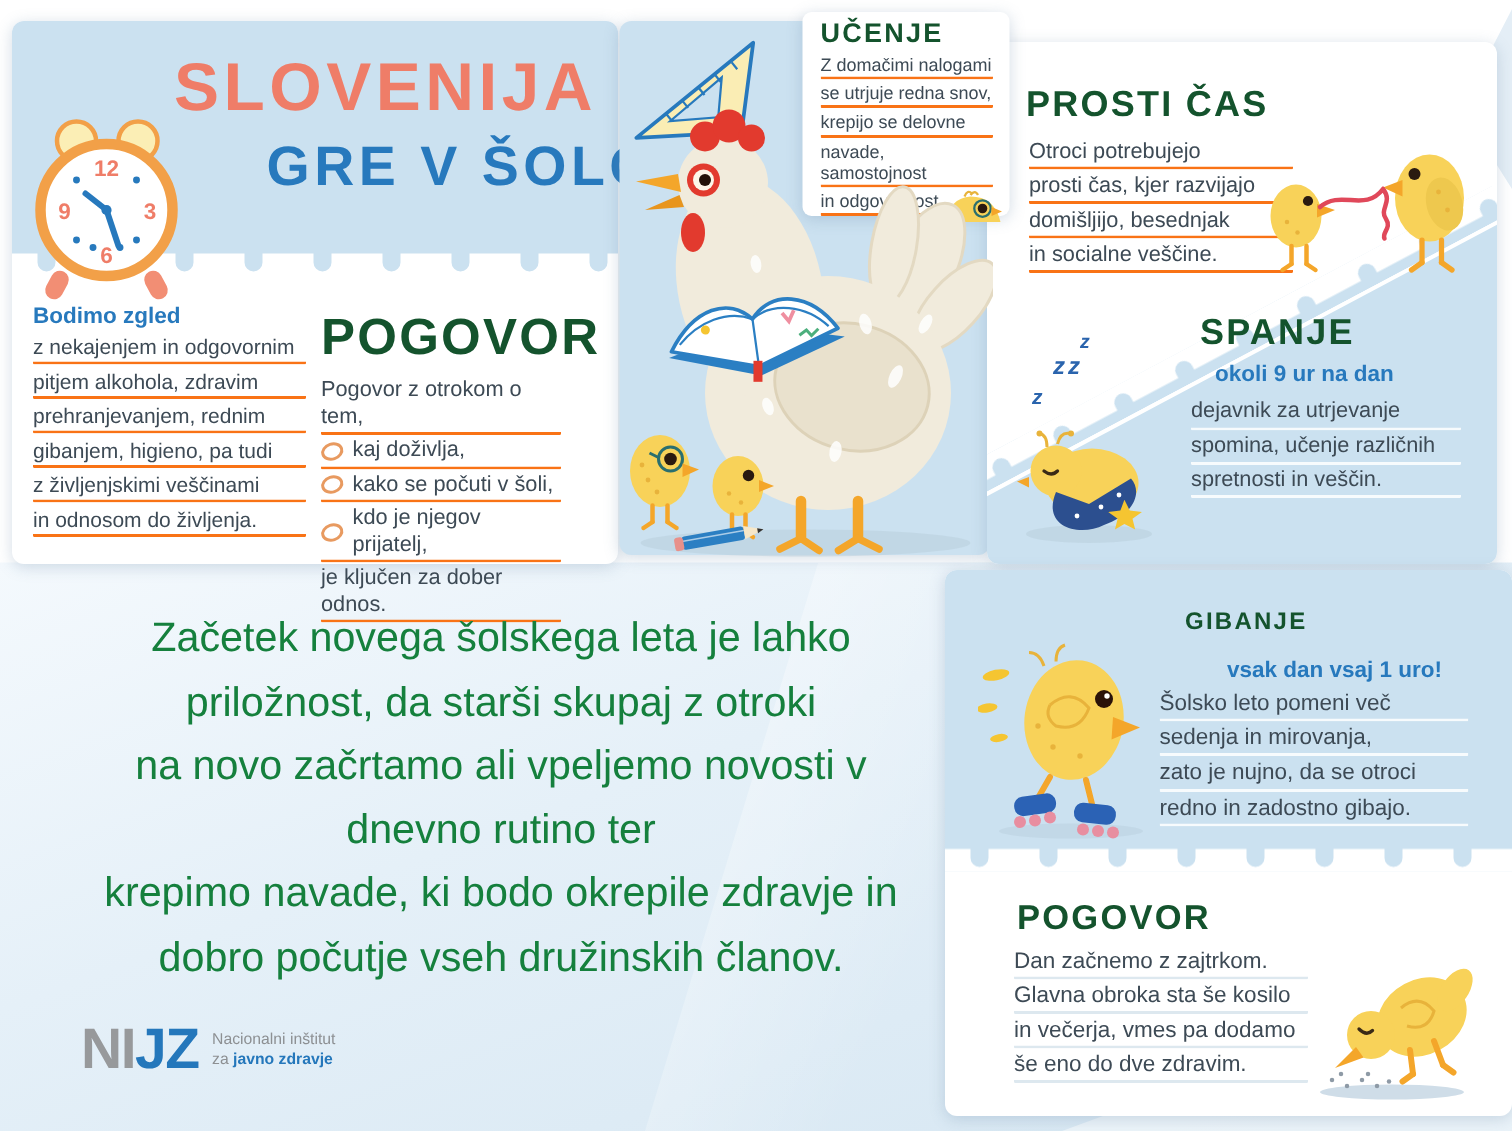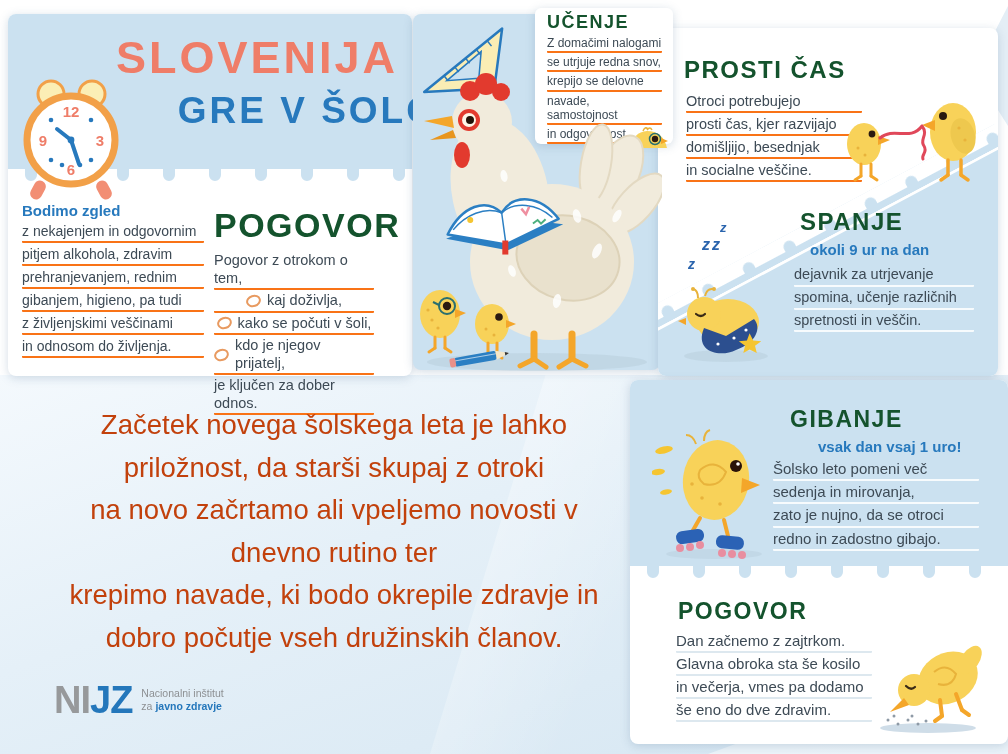--- a/index.html
+++ b/index.html
@@ -25,26 +25,26 @@
   
   .title1{font-size:45px;font-weight:800;letter-spacing:3px;color:#ef7d68;}
   .title2{font-size:37px;font-weight:800;letter-spacing:3px;color:#2779bd;}
   .h-coral{font-weight:800;letter-spacing:1.5px;color:#14532d;}
   .h-blue{font-weight:700;color:#2779bd;}
   .body-txt{color:#3d4a55;}
   .rule-line{border-bottom:2px solid #f97316;padding-bottom:1px;margin-bottom:2px;
              border-radius:1px;}
   .rule-white .rule-line{border-bottom-color:rgba(255,255,255,.85);}
   .rule-gray .rule-line{border-bottom-color:#dde8ef;}
-  .bullet-row{display:flex;align-items:center;justify-content:center;}
+  .bullet-row{display:flex;align-items:center;}
   .egg{display:inline-block;width:11px;height:8px;border:2px solid #e89a60;border-radius:50%;
        transform:rotate(-18deg);margin-right:6px;background:#fff;flex:0 0 auto;}
 
   
-  #message{left:16px;top:404px;width:636px;text-align:center;color:#c2410c;
+  #message{left:16px;top:404px;width:636px;text-align:center;color:#15803d;
            font-size:27.5px;line-height:42.6px;z-index:1;}
   #nijz{left:54px;top:680px;display:flex;align-items:flex-start;z-index:1;}
   .nijz-abbr{font-size:38px;font-weight:700;letter-spacing:-1px;line-height:40px;}
   .nijz-gray{color:#97999b;margin-top:16px;} .nijz-blue{color:#2477bb;}
   .nijz-txt{margin-left:9px;padding-top:7px;font-size:10.5px;line-height:12.5px;color:#8d9093;}
   .nijz-txt b{color:#2477bb;}
 
   
   #bottom-bg{left:0;top:375px;width:1008px;height:379px;z-index:0;
      background:linear-gradient(160deg,#f4f9fd 0%,#e5f0f8 40%,#d5e6f2 100%);}
@@ -367,21 +367,21 @@
     <div class="br-blue"></div>
     <svg class="abs" style="left:0;top:179px;" width="378" height="22">
       <defs>
           <pattern id="td2" width="46" height="22" patternUnits="userSpaceOnUse">
         <path d="M0,0 H46 V7 H29 V13 A6,6 0 1 1 17,13 V7 H0 Z" fill="#cbe1f0"></path>
       </pattern>
         </defs>
       <rect width="378" height="22" fill="url(#td2)"></rect>
     </svg>
 
-    <div class="abs h-coral" style="left:160px;top:26px;font-size:23px;text-align:center;">GIBANJE</div>
+    <div class="abs h-coral" style="left:160px;top:26px;font-size:16px;text-align:center;">GIBANJE</div>
     <div class="abs h-blue" style="left:188px;top:58px;font-size:15px;">vsak dan vsaj 1 uro!</div>
     <div class="abs body-txt rule-white" style="left:143px;top:80px;width:206px;font-size:15px;line-height:18.2px;">
       <div class="rule-line">Šolsko leto pomeni več</div>
       <div class="rule-line">sedenja in mirovanja,</div>
       <div class="rule-line">zato je nujno, da se otroci</div>
       <div class="rule-line">redno in zadostno gibajo.</div>
     </div>
 
     <svg class="abs" style="left:22px;top:42px;" width="125" height="138" viewBox="0 0 125 138">
       <ellipse cx="62" cy="132" rx="48" ry="5" fill="#b9cfdd" opacity=".5"></ellipse>

